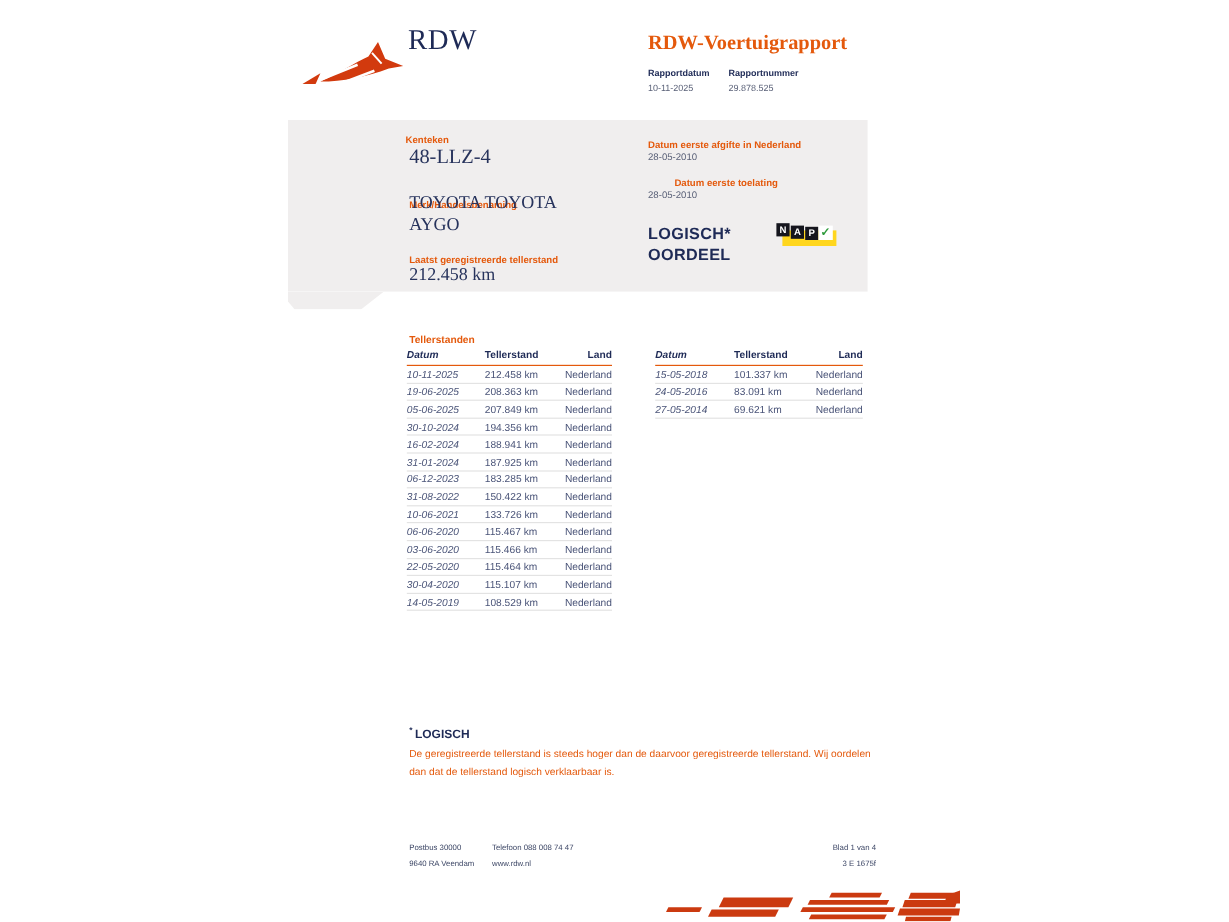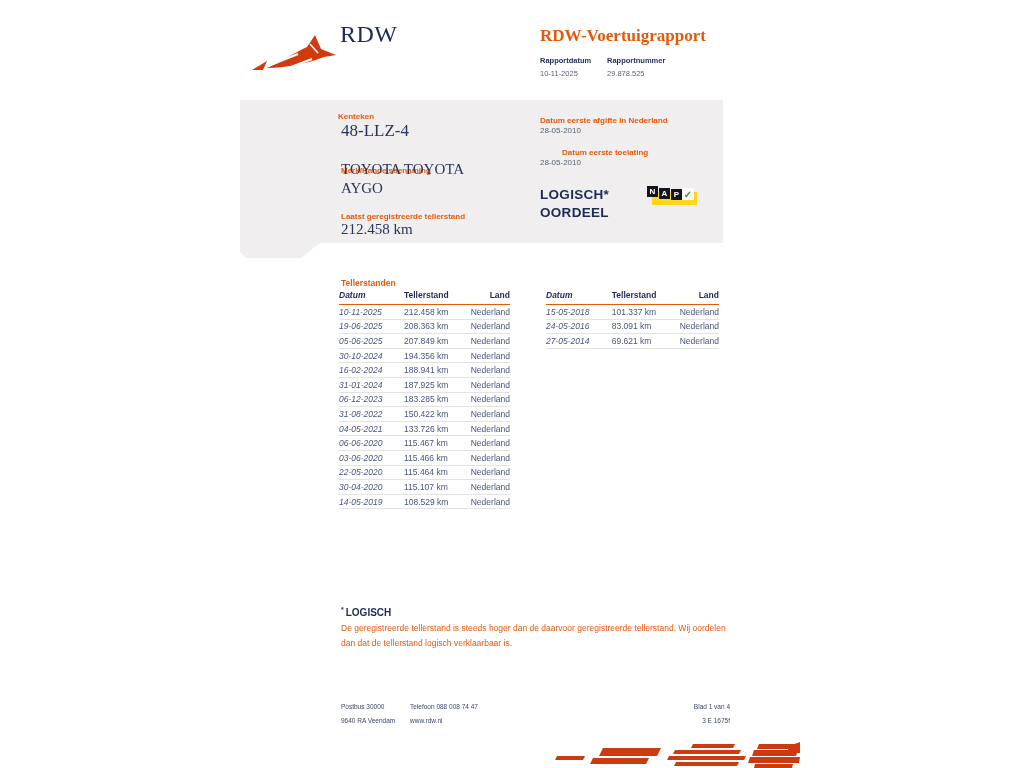--- a/index.html
+++ b/index.html
@@ -188,21 +188,21 @@
         <div class="c-land">Nederland</div>
       </div>
 
       <div class="t-row">
         <div class="c-datum">31-08-2022</div>
         <div class="c-tel">150.422 km</div>
         <div class="c-land">Nederland</div>
       </div>
 
       <div class="t-row">
-        <div class="c-datum">04-05-2021</div>
+        <div class="c-datum">10-06-2021</div>
         <div class="c-tel">133.726 km</div>
         <div class="c-land">Nederland</div>
       </div>
 
       <div class="t-row">
         <div class="c-datum">06-06-2020</div>
         <div class="c-tel">115.467 km</div>
         <div class="c-land">Nederland</div>
       </div>
 

